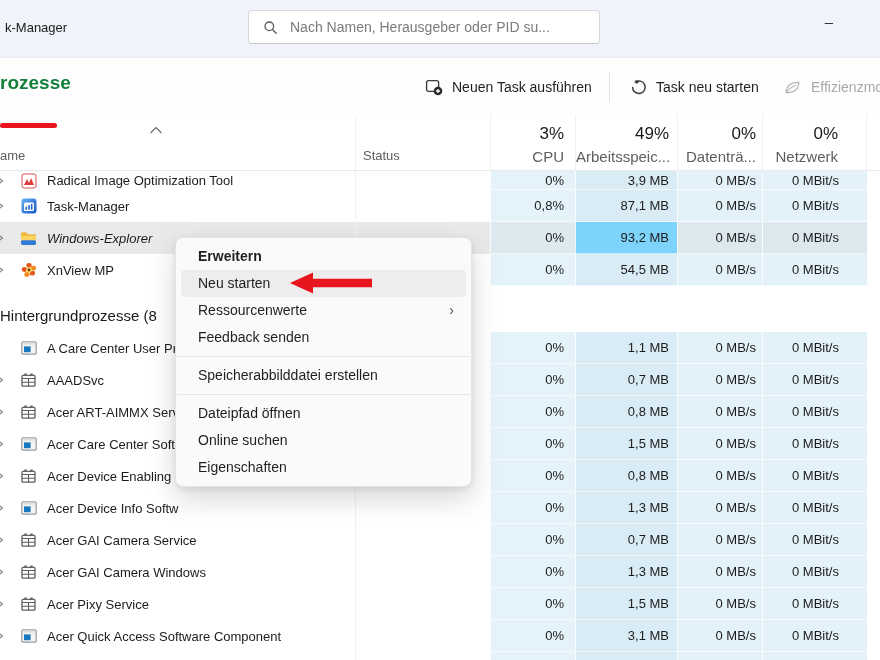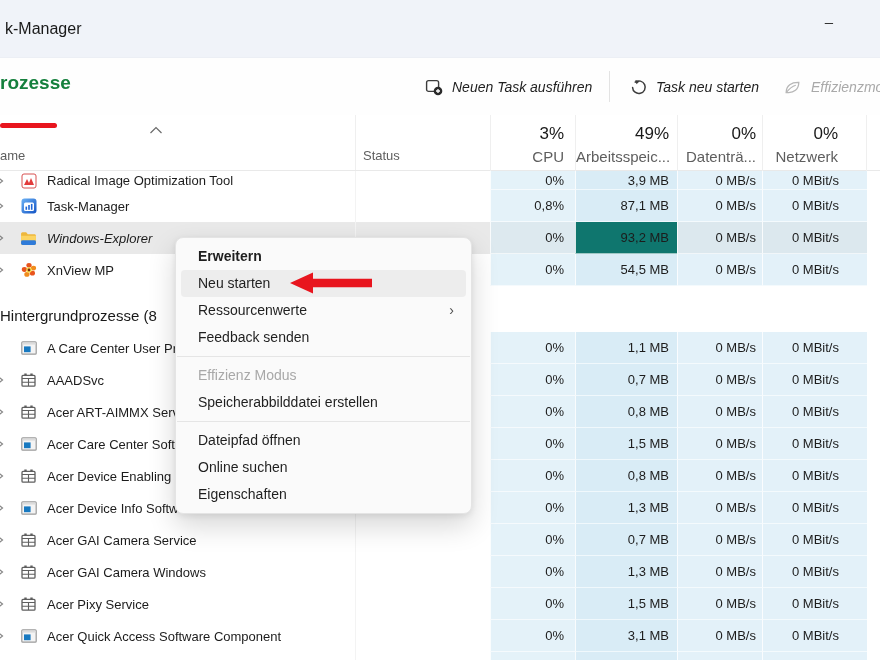--- a/index.html
+++ b/index.html
@@ -1,31 +1,31 @@
 <!DOCTYPE html>
 <html><head>
 <meta charset="utf-8">
 <style>
   html,body{margin:0;padding:0;}
   body{font-family:"Liberation Sans","DejaVu Sans",sans-serif;-webkit-font-smoothing:antialiased;}
   .app{position:relative;width:880px;height:660px;overflow:hidden;background:#fff;color:#1b1b1b;}
 
   
   .titlebar{position:absolute;left:0;top:0;width:880px;height:57px;background:#f0f3f9;border-bottom:1px solid #eceff5;}
-  .win-title{position:absolute;left:5px;top:20px;font-size:16px;color:#191919;}
+  .win-title{position:absolute;left:5px;top:20px;font-size:13px;color:#191919;}
   .searchbox{position:absolute;left:248px;top:10px;width:352px;height:34px;background:#fff;border:1px solid #d9d9d9;border-bottom-color:#c6c6c6;border-radius:4px;display:flex;align-items:center;box-sizing:border-box;}
   .searchbox .mag{margin:0 10px 0 14px;display:flex;}
   .searchbox input{border:0;outline:0;flex:1;font-size:14px;color:#1b1b1b;background:transparent;font-family:inherit;}
   .searchbox input::placeholder{color:#7b7b7b;}
   .minbtn{position:absolute;left:806px;top:4px;width:46px;height:34px;display:flex;align-items:center;justify-content:center;font-size:15px;color:#333;cursor:default;}
 
   
   .toolbar{position:absolute;left:0;top:58px;width:880px;height:57px;background:#fefefe;}
   .page-title{position:absolute;left:0;top:14px;font-size:19px;font-weight:700;color:#15803d;}
-  .tbtn{position:absolute;top:13px;height:32px;display:flex;align-items:center;gap:9px;font-size:14px;color:#1f1f1f;padding:0 8px;border-radius:4px;white-space:nowrap;font-style:italic;}
+  .tbtn{position:absolute;top:13px;height:32px;display:flex;align-items:center;gap:9px;font-size:14px;color:#1f1f1f;padding:0 8px;border-radius:4px;white-space:nowrap;}
   .tbtn.disabled{color:#a9a9a9;}
   .tb-divider{position:absolute;left:609px;top:13px;width:1px;height:31px;background:#e3e3e3;}
 
   
   .thead{position:absolute;left:0;top:115px;width:880px;height:56px;background:#fff;border-bottom:1px solid #e9e9e9;box-sizing:border-box;}
   .sort-caret{position:absolute;left:149px;top:5px;}
   .h-name{position:absolute;left:0;bottom:7px;font-size:13px;color:#5e5e5e;}
   .h-status{position:absolute;left:363px;bottom:7px;font-size:13px;color:#5e5e5e;}
   .vline{position:absolute;top:0;bottom:0;width:1px;background:#efefef;}
   .hcol{position:absolute;top:0;height:56px;box-sizing:border-box;text-align:right;}
@@ -46,21 +46,21 @@
   .c-name .rlabel{font-size:13px;color:#1c1c1c;white-space:nowrap;}
   .c-status{width:135px;box-sizing:border-box;border-left:1px solid #f3f3f3;}
   .c-data{box-sizing:border-box;font-size:13px;color:#1c1c1c;text-align:right;line-height:32px;border-left:1px solid rgba(255,255,255,.85);border-bottom:1px solid rgba(255,255,255,.6);white-space:nowrap;}
   .row.partial-top .c-data{line-height:19px;}
   .col-cpu{width:85px;background:#e4f2f9;padding-right:11px;}
   .col-mem{width:102px;background:#d9ecf6;padding-right:8px;}
   .col-disk{width:85px;background:#e3f1f9;padding-right:6px;}
   .col-net{width:105px;background:#e3f1f9;padding-right:28px;}
   .row.selected .c-name,.row.selected .c-status{background:#e9e9e9;font-style:italic;}
   .row.selected .col-cpu{background:#dde9ef;}
-  .row.selected .col-mem{background:#0f766e;}
+  .row.selected .col-mem{background:#7dd3fc;}
   .row.selected .col-disk,.row.selected .col-net{background:#dce8ee;}
   .hcol{padding-right:0;}
   .hc-cpu{left:490px;width:85px;padding-right:11px;border-left:1px solid #efefef;}
   .hc-mem{left:575px;width:102px;padding-right:8px;border-left:1px solid #efefef;}
   .hc-disk{left:677px;width:85px;padding-right:6px;border-left:1px solid #efefef;}
   .hc-net{left:762px;width:105px;padding-right:28px;border-left:1px solid #efefef;border-right:1px solid #efefef;}
 
   
   .cmenu{position:absolute;left:175px;top:237px;width:297px;background:#fafafa;border:1px solid #e4e4e4;border-radius:8px;box-shadow:0 12px 28px rgba(0,0,0,.16),0 2px 6px rgba(0,0,0,.08);padding:5px 0;z-index:10;box-sizing:border-box;}
   .mi{height:27px;line-height:27px;margin:0 5px;padding:0 10px 0 17px;border-radius:4px;font-size:14px;color:#1f1f1f;position:relative;white-space:nowrap;}
@@ -74,20 +74,29 @@
   .red-line{position:absolute;left:0;top:123px;width:57px;height:5px;background:#e8151e;border-radius:3px;z-index:12;}
   .red-arrow{position:absolute;left:288px;top:271px;z-index:12;}
 </style>
 </head>
 <body>
 
 <div class="app">
 
   <div class="titlebar">
     <div class="win-title">k-Manager</div>
+    <div class="searchbox">
+      <span class="mag">
+        <svg width="15" height="15" viewBox="0 0 15 15">
+            <circle cx="6.3" cy="6.3" r="4.3" fill="none" stroke="#5b5b5b" stroke-width="1.3"></circle>
+            <path d="M9.7 9.7 L13.2 13.2" stroke="#5b5b5b" stroke-width="1.3" stroke-linecap="round"></path>
+          </svg>
+      </span>
+      <input placeholder="Nach Namen, Herausgeber oder PID su..." style="">
+    </div>
     <div class="minbtn">–</div>
   </div>
 
   <div class="toolbar">
     <div class="page-title">rozesse</div>
     <div class="tbtn" style="left:417px;">
       <span style="display:flex;">
         <svg width="18" height="18" viewBox="0 0 18 18">
             <rect x="1.6" y="2.6" width="12" height="10.8" rx="2" fill="none" stroke="#3c3c3c" stroke-width="1.4"></rect>
             <circle cx="13" cy="13" r="4.3" fill="#2b2b2b"></circle>
@@ -478,21 +487,20 @@
         <div class="c-data col-net">0 MBit/s</div>
       </div>
     </div>
 
   <div class="cmenu">
       <div class="mi bold">Erweitern</div>
       <div class="mi hl">Neu starten</div>
       <div class="mi">Ressourcenwerte<span class="sub">›</span></div>
       <div class="mi">Feedback senden</div>
       <div class="mdiv"></div>
-      <div class="mi disabled">Effizienz Modus</div>
       <div class="mi">Speicherabbilddatei erstellen</div>
       <div class="mdiv"></div>
       <div class="mi">Dateipfad öffnen</div>
       <div class="mi">Online suchen</div>
       <div class="mi">Eigenschaften</div>
     </div>
 
   <div class="red-line"></div>
   <div class="red-arrow">
     <svg width="86" height="24" viewBox="0 0 86 24">

